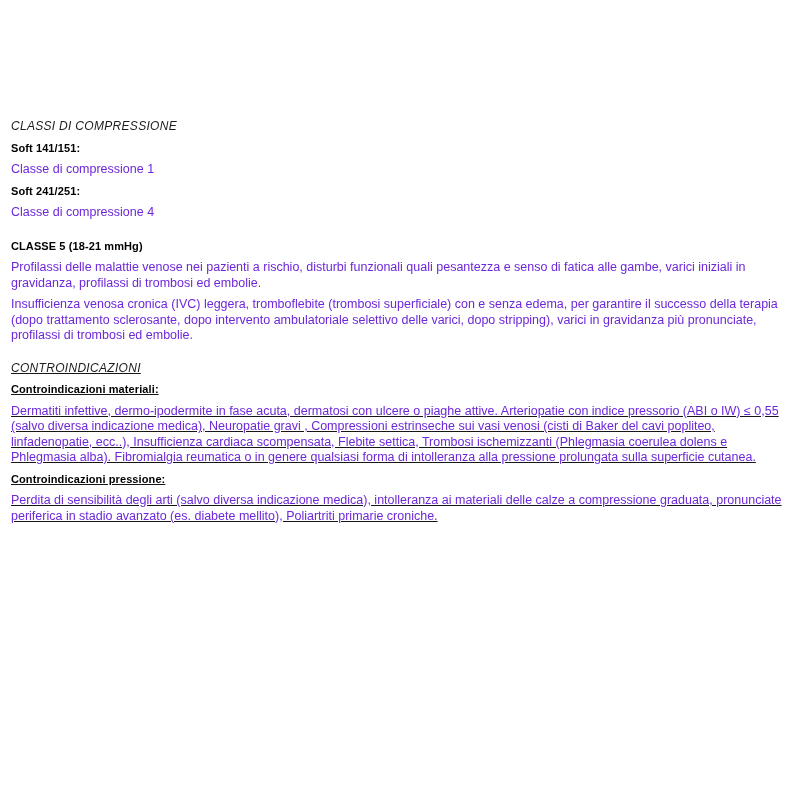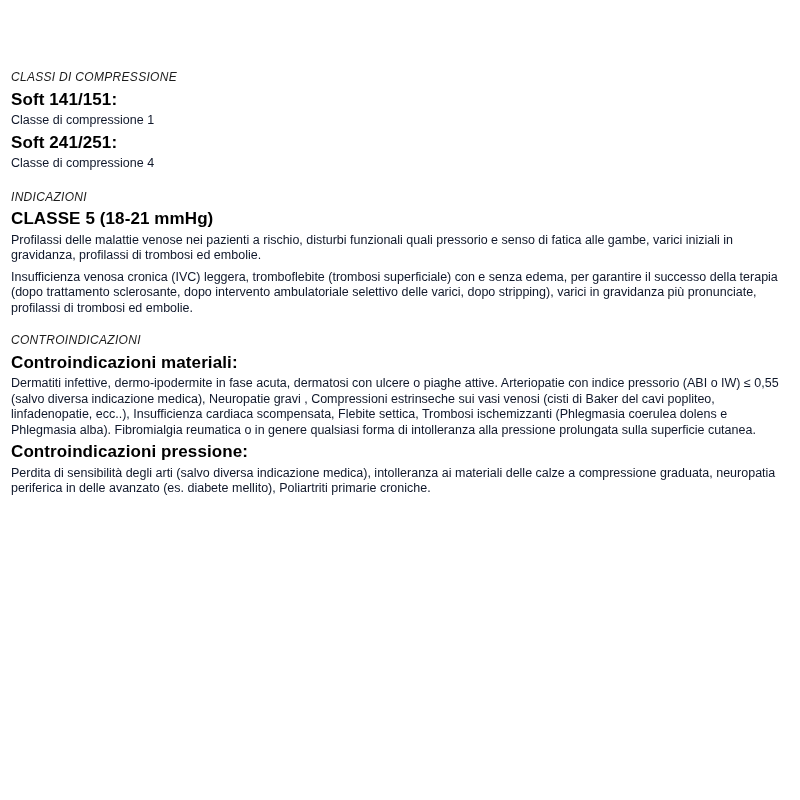--- a/index.html
+++ b/index.html
@@ -11,70 +11,69 @@
     width: 800px;
     height: 800px;
     overflow: hidden;
     font-family: "Liberation Sans", "DejaVu Sans", sans-serif;
     color: #161616;
     -webkit-font-smoothing: antialiased;
   }
   .doc {
     box-sizing: border-box;
     width: 796px;
-    padding: 70px 14px 0 11px;
+    padding: 119px 14px 0 11px;
     font-size: 12.5px;
     line-height: 15.5px;
   }
   .doc p, .doc h2 {
     margin: 0 0 6px 0;
     padding: 0;
   }
   .sec-heading {
     font-style: italic;
     font-weight: 400;
     font-size: 12px;
     letter-spacing: 0.3px;
     color: #1c1c1c;
   }
   .bold-line {
     font-weight: 700;
-    font-size: 17px;
+    font-size: 11px;
     color: #000000;
     letter-spacing: 0.1px;
   }
   .body-line {
     font-weight: 400;
-    color: #0f172a;
+    color: #6d28d9;
   }
   #sec-indicazioni { margin-top: 18px; }
-  #sec-controindicazioni { margin-top: 17px; }
+  #sec-controindicazioni { margin-top: 17px; text-decoration: underline; }
   .spaced { margin-top: 14px; }
 </style>
 </head>
 <body>
 
 <main class="doc">
 
   <section id="sec-classi">
     <h2 class="sec-heading">CLASSI DI COMPRESSIONE</h2>
     <p class="bold-line">Soft 141/151:</p>
     <p class="body-line">Classe di compressione 1</p>
     <p class="bold-line">Soft 241/251:</p>
     <p class="body-line">Classe di compressione 4</p>
   </section>
 
   <section id="sec-indicazioni">
-    <h2 class="sec-heading">INDICAZIONI</h2>
     <p class="bold-line">CLASSE 5 (18-21 mmHg)</p>
-    <p class="body-line">Profilassi delle malattie venose nei pazienti a rischio, disturbi funzionali quali pressorio e senso di fatica alle gambe, varici iniziali in gravidanza, profilassi di trombosi ed embolie.</p>
+    <p class="body-line">Profilassi delle malattie venose nei pazienti a rischio, disturbi funzionali quali pesantezza e senso di fatica alle gambe, varici iniziali in gravidanza, profilassi di trombosi ed embolie.</p>
     <p class="body-line">Insufficienza venosa cronica (IVC) leggera, tromboflebite (trombosi superficiale) con e senza edema, per garantire il successo della terapia (dopo trattamento sclerosante, dopo intervento ambulatoriale selettivo delle varici, dopo stripping), varici in gravidanza più pronunciate, profilassi di trombosi ed embolie.</p>
   </section>
 
   <section id="sec-controindicazioni">
     <h2 class="sec-heading">CONTROINDICAZIONI</h2>
     <p class="bold-line">Controindicazioni materiali:</p>
     <p class="body-line">Dermatiti infettive, dermo-ipodermite in fase acuta, dermatosi con ulcere o piaghe attive. Arteriopatie con indice pressorio (ABI o IW) ≤ 0,55 (salvo diversa indicazione medica), Neuropatie gravi , Compressioni estrinseche sui vasi venosi (cisti di Baker del cavi popliteo, linfadenopatie, ecc..), Insufficienza cardiaca scompensata, Flebite settica, Trombosi ischemizzanti (Phlegmasia coerulea dolens e Phlegmasia alba). Fibromialgia reumatica o in genere qualsiasi forma di intolleranza alla pressione prolungata sulla superficie cutanea.</p>
     <p class="bold-line spaced">Controindicazioni pressione:</p>
-    <p class="body-line">Perdita di sensibilità degli arti (salvo diversa indicazione medica), intolleranza ai materiali delle calze a compressione graduata, neuropatia periferica in delle avanzato (es. diabete mellito), Poliartriti primarie croniche.</p>
+    <p class="body-line">Perdita di sensibilità degli arti (salvo diversa indicazione medica), intolleranza ai materiali delle calze a compressione graduata, pronunciate periferica in stadio avanzato (es. diabete mellito), Poliartriti primarie croniche.</p>
   </section>
 
 </main>
 
 </body></html>

